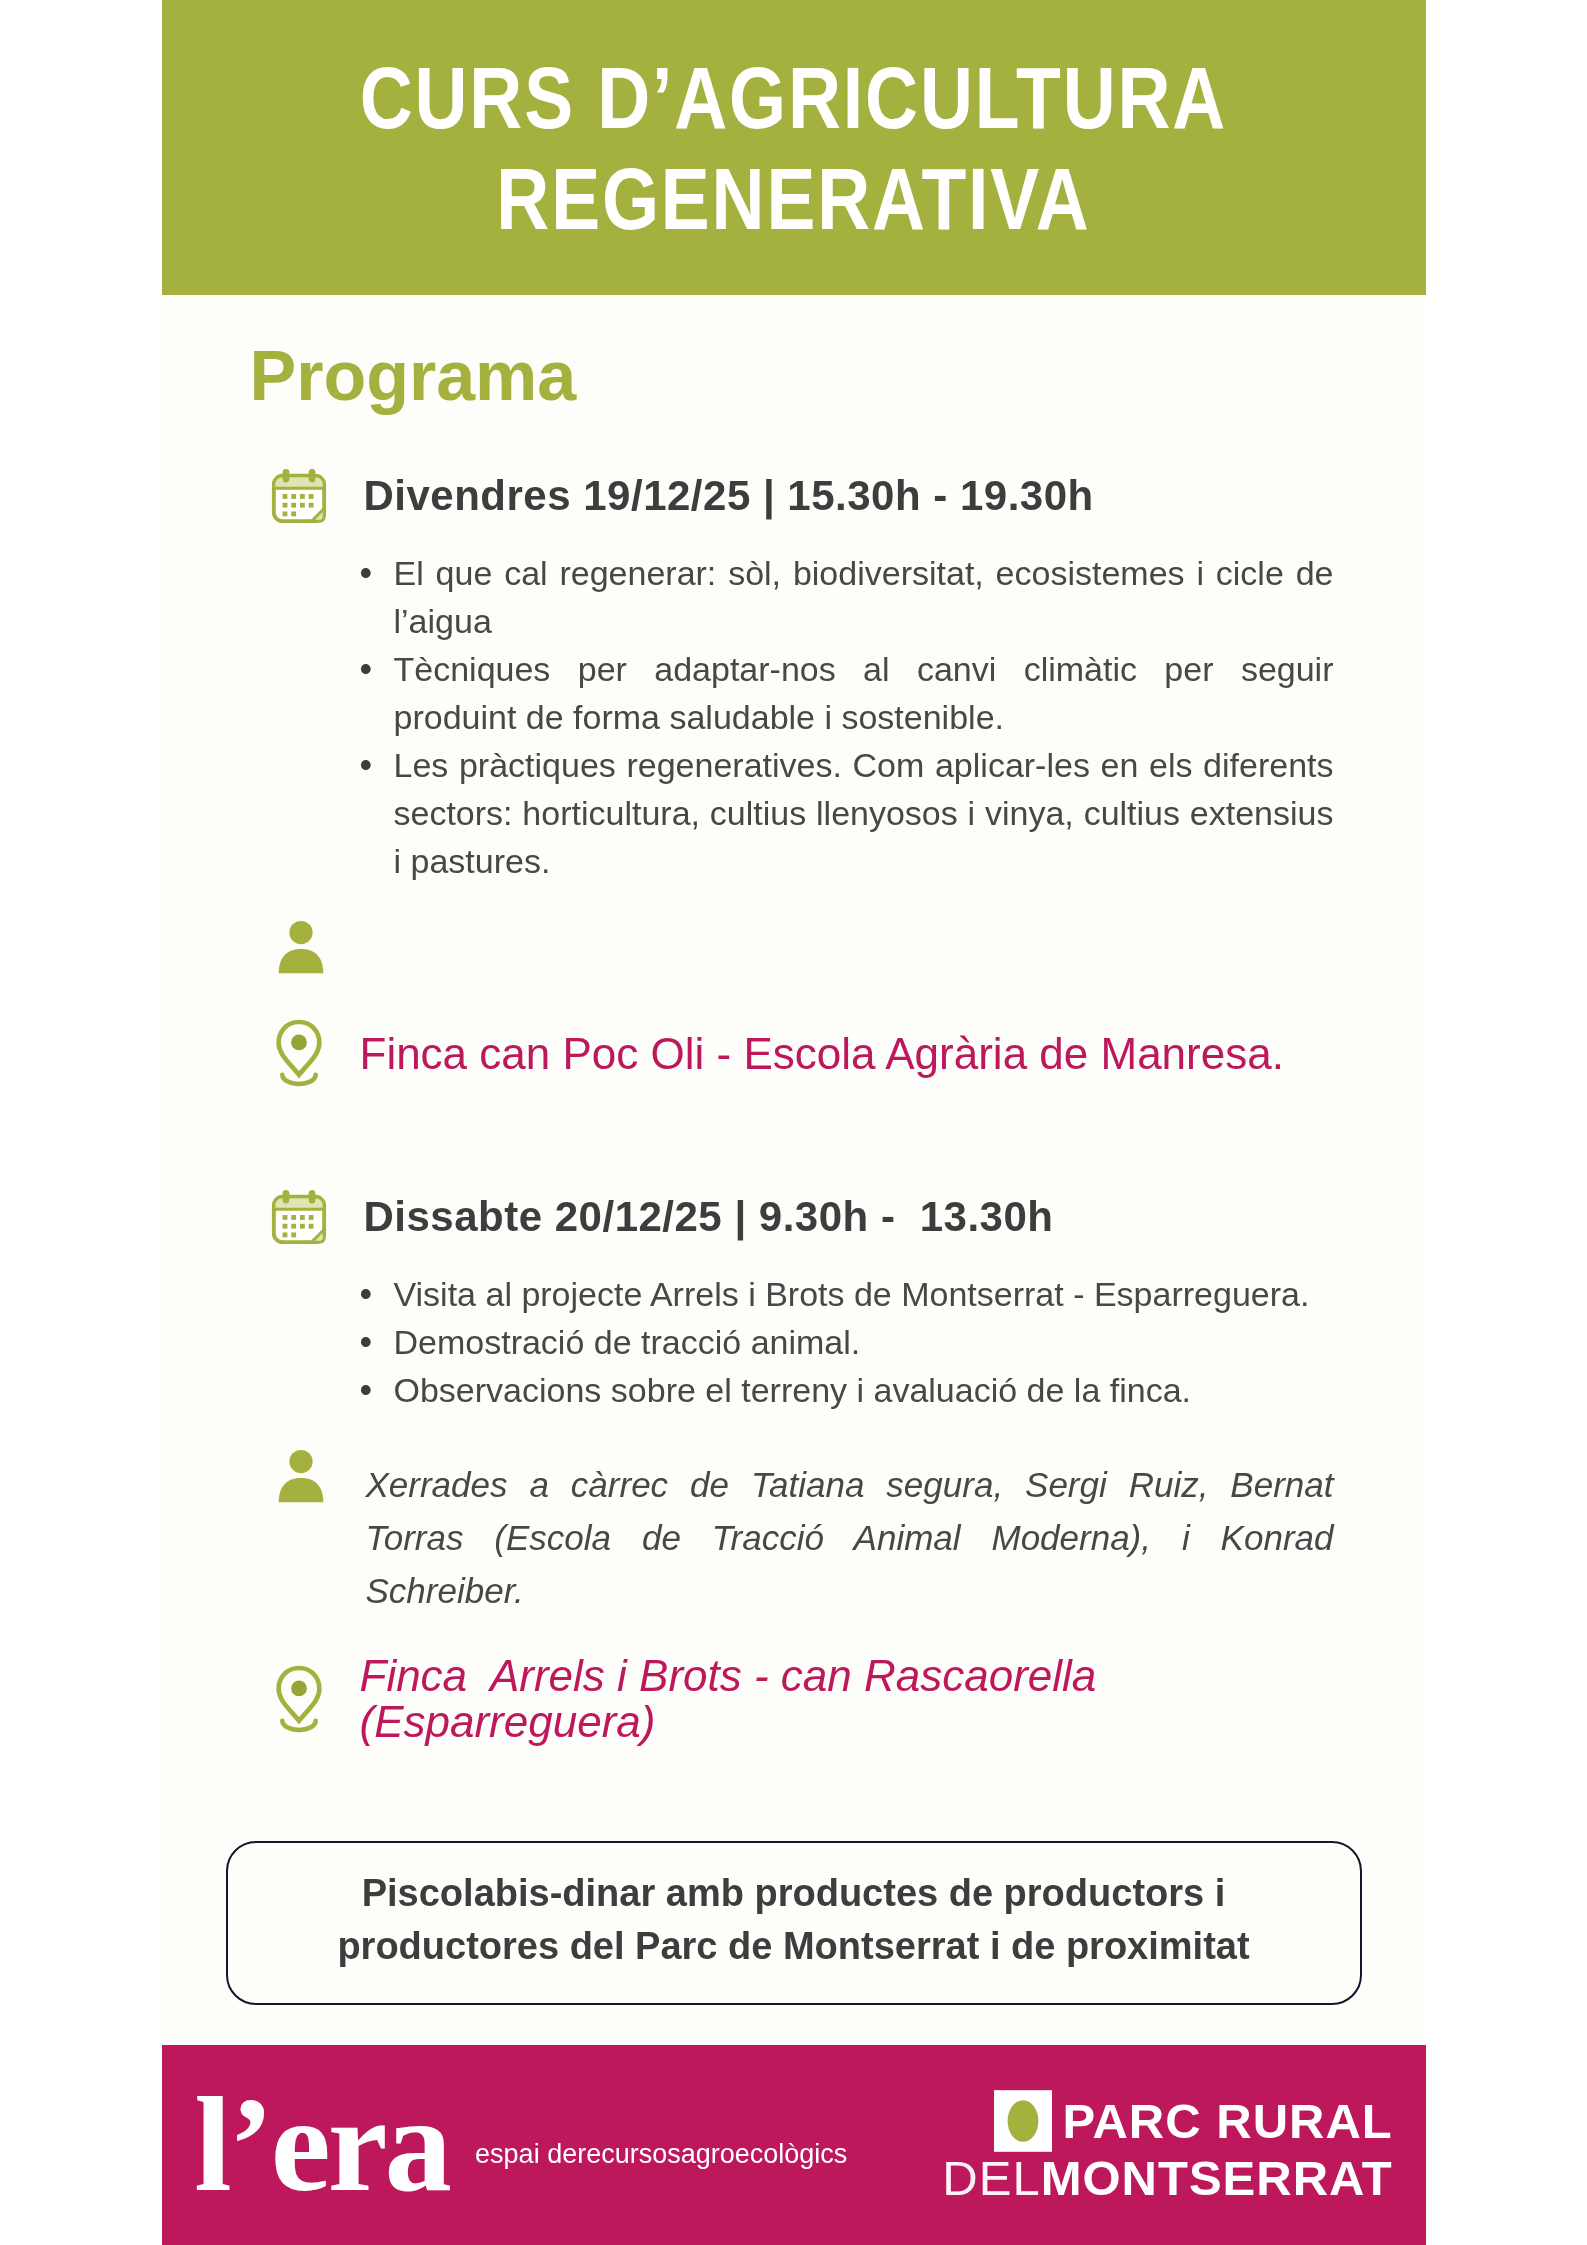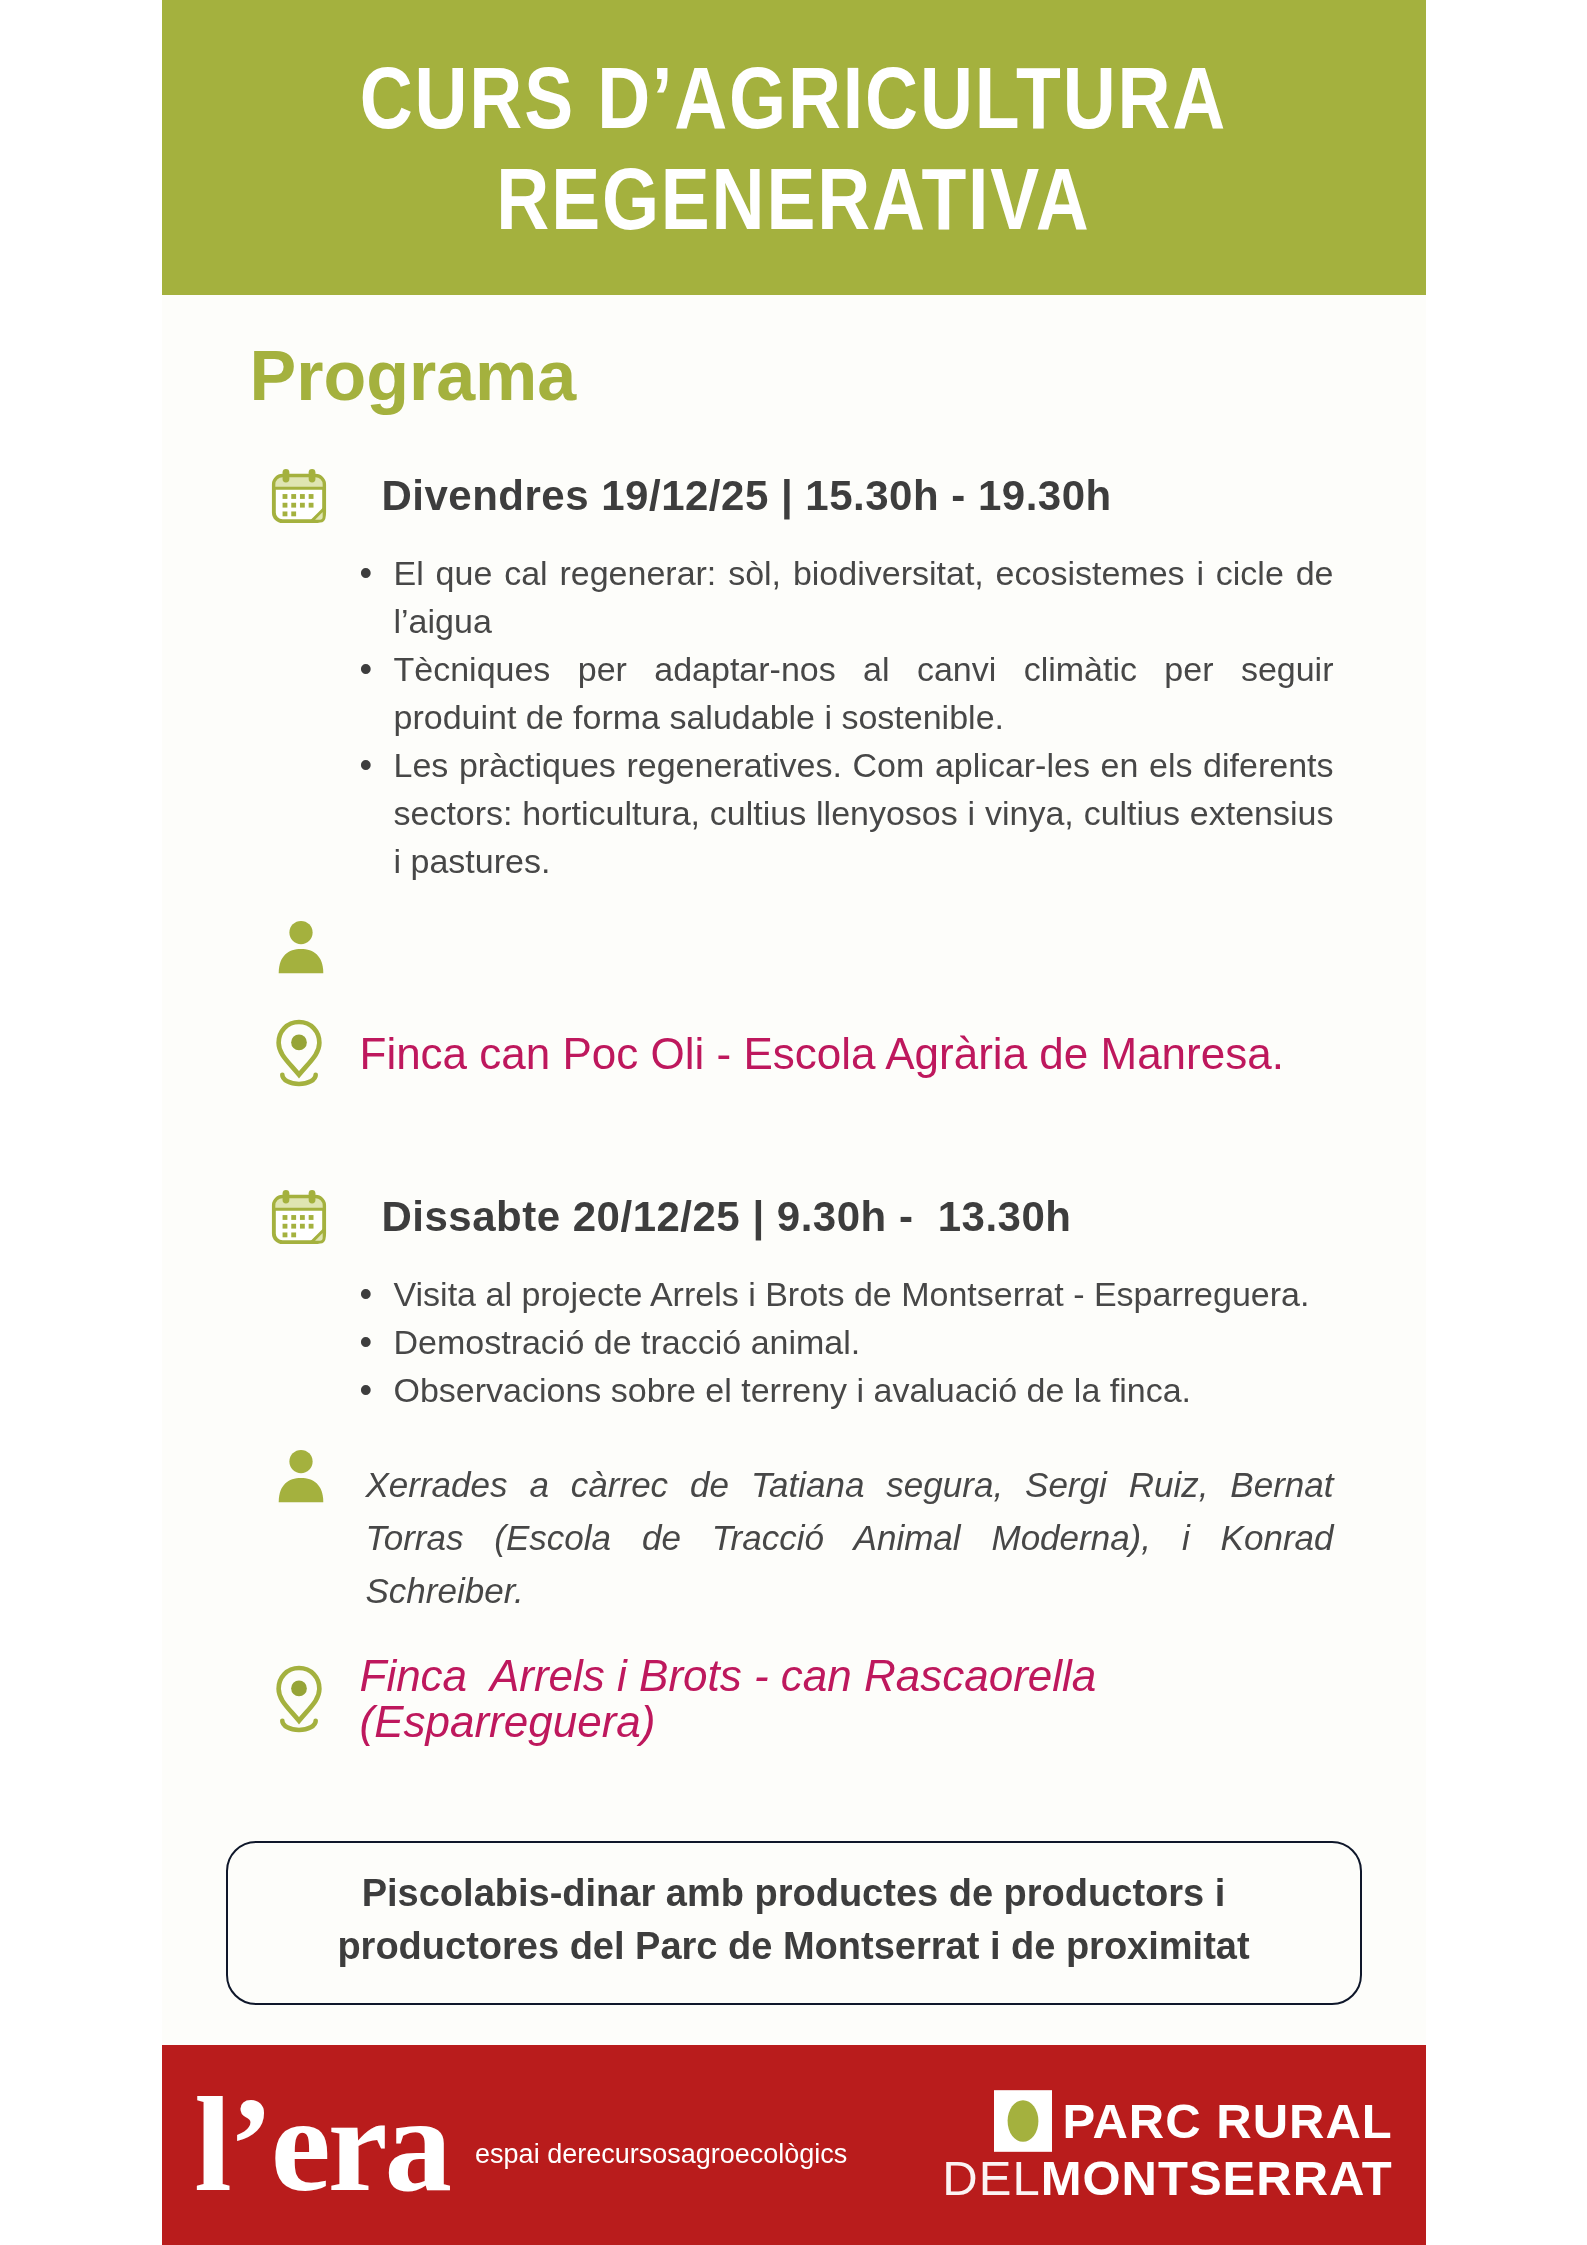--- a/index.html
+++ b/index.html
@@ -20,21 +20,21 @@
   }
   .banner h1 .tline{display:block;}
   
   .programa{
     margin:42px 0 0 88px;color:#a4b13e;font-size:70px;line-height:78px;
     font-weight:700;letter-spacing:0;
   }
   
   .session{margin-top:0;}
   .session-head{
-    display:flex;align-items:center;gap:54px;
+    display:flex;align-items:center;gap:36px;
     margin:52px 92px 0 108px;
   }
   .session-2 .session-head{margin-top:98px;}
   .session-head h3{
     margin:0;font-size:42px;line-height:50px;font-weight:700;color:#3d3d3d;
     white-space:pre-wrap;letter-spacing:0.5px;
   }
   .icon{flex:0 0 auto;display:inline-block;line-height:0;}
   ul.bullets{
     list-style:none;margin:24px 92px 0 196px;padding:0;
@@ -64,21 +64,21 @@
   }
   .location-row p.italic{font-style:italic;}
   
   .notice{
     margin:96px 64px 0 64px;border:2px solid #0f172a;border-radius:30px;
     padding:24px 90px 30px 90px;text-align:center;
     font-size:38px;line-height:53px;font-weight:700;color:#3d3d3d;
   }
   
   .footer{
-    margin-top:auto;flex:0 0 auto;height:200px;background:#b91c1c;
+    margin-top:auto;flex:0 0 auto;height:200px;background:#be185d;
     display:flex;align-items:center;justify-content:center;gap:95px;color:#ffffff;
   }
   .lera{display:flex;align-items:center;gap:26px;}
   .lera-name{
     font-family:"Liberation Serif","DejaVu Serif",serif;font-weight:700;
     font-size:135px;line-height:120px;letter-spacing:-3px;
   }
   .lera-tag{display:flex;font-size:27px;line-height:32px;font-weight:400;margin-top:18px;}
   .parc{display:flex;flex-direction:column;align-items:flex-end;margin-top:4px;}
   .parc-row1{display:flex;align-items:center;gap:10px;}

